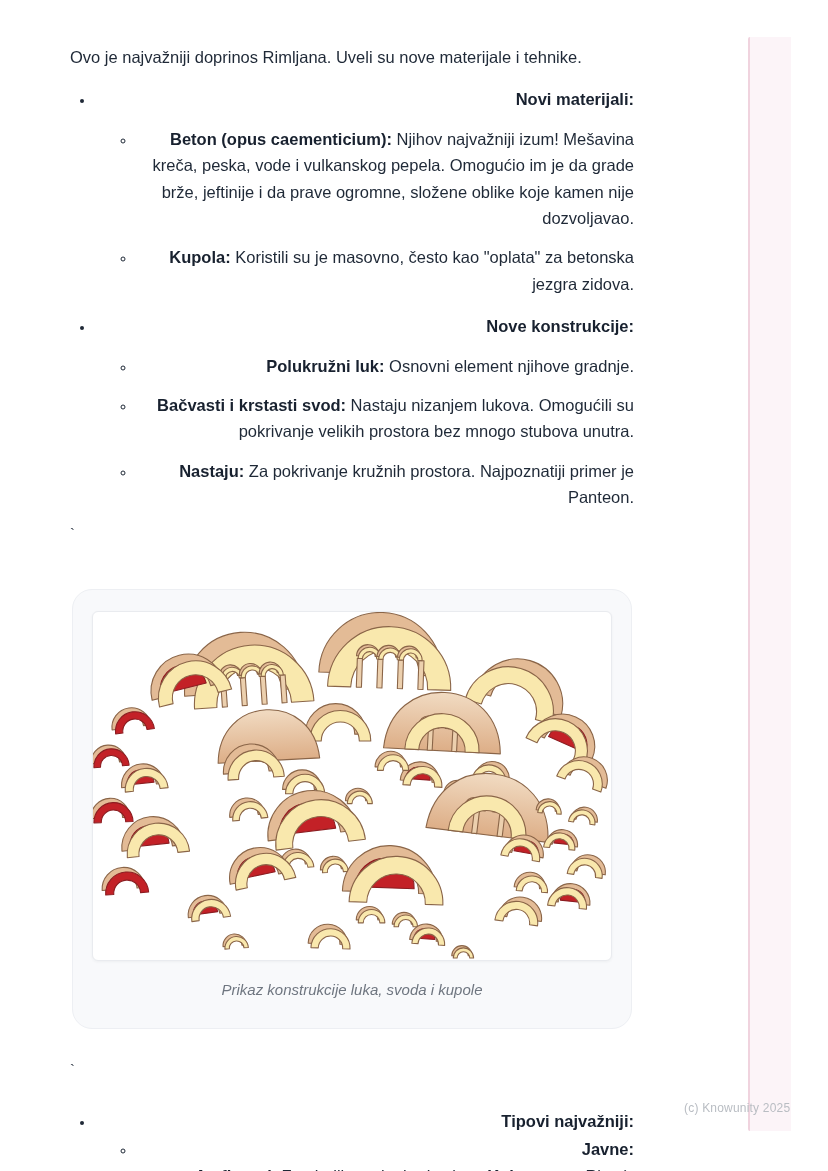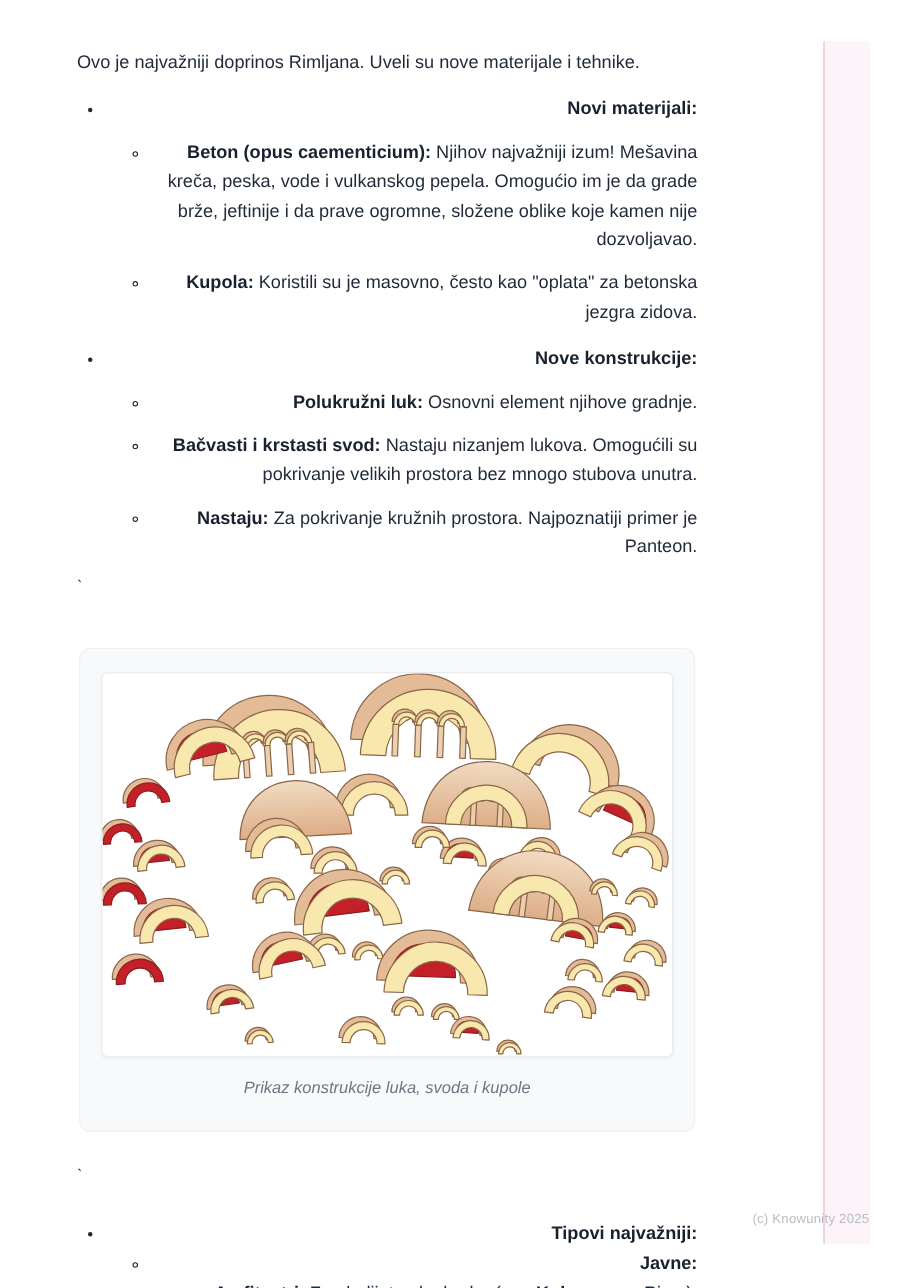--- a/index.html
+++ b/index.html
@@ -45,21 +45,21 @@
     color: #2b3442;
   }
   .tick.after-figure { margin-top: 33px; }
   .tight-wrap { margin-top: 30px; }
 
   figure.card {
     margin: 46px 0 0 2px;
     width: 560px;
     background: #f8f9fb;
     border: 1px solid #edeff3;
-    border-radius: 10px;
+    border-radius: 20px;
     padding: 21px 19px 26px 19px;
   }
   .image-frame {
     width: 520px; height: 350px;
     background: #ffffff;
     border: 1px solid #e9ebef;
     border-radius: 6px;
     box-shadow: 0 1px 3px rgba(40,50,60,0.05);
     overflow: hidden;
   }

